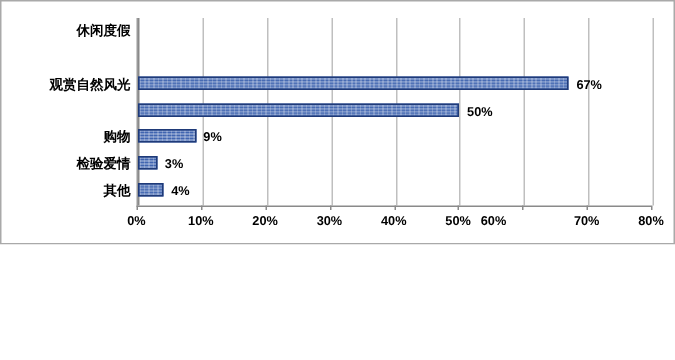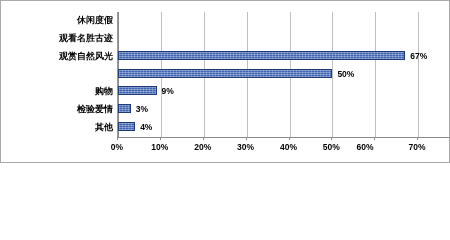--- a/index.html
+++ b/index.html
@@ -21,21 +21,20 @@
     overflow: hidden;
   }
 
   
   .plot-wrap {
     position: absolute;
     left: 0;
     top: 0;
     width: 380px;
     height: 163px;
-    margin-left: 26px;
   }
 
   
   .labels-col {
     position: absolute;
     left: 6px;
     top: 11px;
     width: 82px;
     height: 125px;
   }
@@ -140,21 +139,20 @@
   }
 </style>
 </head>
 <body>
 
 <div class="figure">
   <div class="plot-wrap">
 
     <div class="labels-col">
         <div class="cat-label" style="top: 0px;">休闲度假</div>
-        <div class="cat-label" style="top: 17.8571px;">观看名胜古迹</div>
         <div class="cat-label" style="top: 35.7143px;">观赏自然风光</div>
         <div class="cat-label" style="top: 71.4286px; padding-left: 47px;">购物</div>
         <div class="cat-label" style="top: 89.2857px;">检验爱情</div>
         <div class="cat-label" style="top: 107.143px;">其他</div>
       </div>
 
     <div class="plot-area">
         <div class="gridline axis0" style="left: 0px;"></div>
         <div class="gridline" style="left: 42.875px;"></div>
         <div class="gridline" style="left: 85.75px;"></div>
@@ -194,19 +192,19 @@
       <div class="tick-label" style="left: 132.875px;">10%</div>
       <div class="tick-mark" style="left: 175.75px;"></div>
       <div class="tick-label" style="left: 175.75px;">20%</div>
       <div class="tick-mark" style="left: 218.625px;"></div>
       <div class="tick-label" style="left: 218.625px;">30%</div>
       <div class="tick-mark" style="left: 261.5px;"></div>
       <div class="tick-label" style="left: 261.5px;">40%</div>
       <div class="tick-mark" style="left: 304.375px;"></div>
       <div class="tick-label" style="left: 304.375px;">50%</div>
       <div class="tick-mark" style="left: 347.25px;"></div>
-      <div class="tick-label" style="left: 338px;">60%</div>
+      <div class="tick-label" style="left: 328px;">60%</div>
       <div class="tick-mark" style="left: 390.125px;"></div>
       <div class="tick-label" style="left: 390.125px;">70%</div>
       <div class="tick-mark" style="left: 433px;"></div>
       <div class="tick-label" style="left: 433px;">80%</div>
     </div>
 </div>
 
 </body></html>

